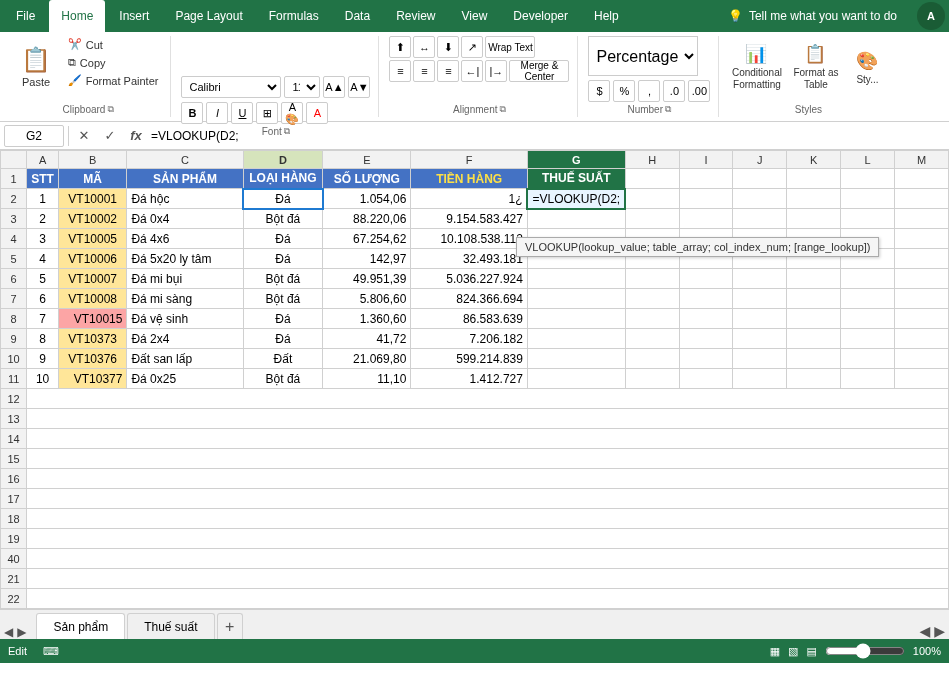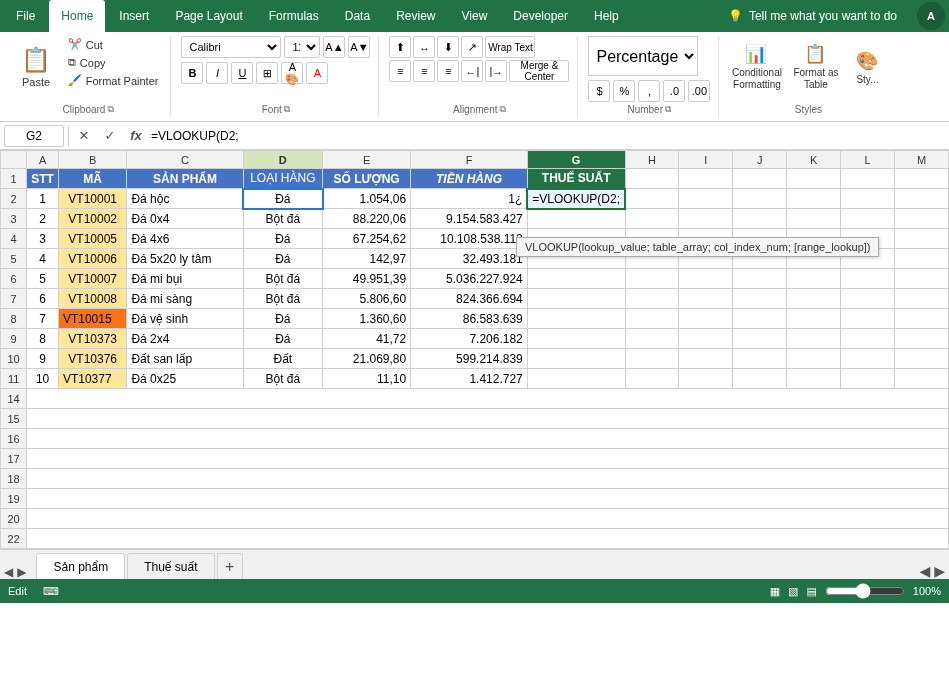--- a/index.html
+++ b/index.html
@@ -443,21 +443,21 @@
           </div>
         </div>
       </div>
       <div class="ribbon-group-label">
         <span>Clipboard</span>
         <span class="expand-icon">⧉</span>
       </div>
     </div>
 
     <div class="ribbon-group" style="min-width:160px;">
-      <div class="ribbon-group-content" style="flex-direction:column; gap:2px;">
+      <div class="ribbon-group-content" style="flex-direction:column; gap:2px;margin-top:40px;">
         <div class="font-row">
           <select class="font-select font-select-name">
             <option>Calibri</option>
           </select>
           <select class="font-select font-select-size">
             <option>11</option>
           </select>
           <button class="font-btn">A▲</button>
           <button class="font-btn">A▼</button>
         </div>
@@ -596,23 +596,23 @@
           <th class="col-header">M</th>
         </tr>
       </thead>
       <tbody>
 
         <tr>
           <td class="row-header">1</td>
           <td class="cell text-center" style="background:#4472c4; color:#fff; font-weight:bold; text-align:center;">STT</td>
           <td class="cell text-center" style="background:#4472c4; color:#fff; font-weight:bold; text-align:center;">MÃ</td>
           <td class="cell text-center" style="background:#4472c4; color:#fff; font-weight:bold; text-align:center;">SẢN PHẨM</td>
-          <td class="cell text-center" style="background:#4472c4; color:#fff; font-weight:normal; text-align:center;margin-left:24px;">LOẠI HÀNG</td>
+          <td class="cell text-center" style="background:#4472c4; color:#fff; font-weight:bold; text-align:center;margin-left:24px;">LOẠI HÀNG</td>
           <td class="cell text-center" style="background:#4472c4; color:#fff; font-weight:bold; text-align:center;">SỐ LƯỢNG</td>
-          <td class="cell text-center" style="background:#4472c4; color:#ffffff; font-weight:bold; text-align:center;font-style:italic;">TIỀN HÀNG</td>
+          <td class="cell text-center" style="background:#4472c4; color:#fde047; font-weight:bold; text-align:center;">TIỀN HÀNG</td>
           <td class="cell text-center" style="background:#217346; color:#fff; font-weight:bold; text-align:center;">THUẾ SUẤT</td>
           <td class="cell"></td>
           <td class="cell"></td>
           <td class="cell"></td>
           <td class="cell"></td>
           <td class="cell"></td>
           <td class="cell"></td>
         </tr>
 
         <tr>
@@ -713,21 +713,21 @@
           <td class="cell"></td>
           <td class="cell"></td>
           <td class="cell"></td>
           <td class="cell"></td>
           <td class="cell"></td>
         </tr>
 
         <tr>
           <td class="row-header">8</td>
           <td class="cell text-center">7</td>
-          <td class="cell" style="background:#f97316; text-align:left;">VT10015</td>
+          <td class="cell" style="background:#fca5a5; text-align:right;">VT10015</td>
           <td class="cell">Đá vệ sinh</td>
           <td class="cell text-center">Đá</td>
           <td class="cell text-right">1.360,60</td>
           <td class="cell text-right">86.583.639</td>
           <td class="cell"></td>
           <td class="cell"></td>
           <td class="cell"></td>
           <td class="cell"></td>
           <td class="cell"></td>
           <td class="cell"></td>
@@ -764,35 +764,43 @@
           <td class="cell"></td>
           <td class="cell"></td>
           <td class="cell"></td>
           <td class="cell"></td>
           <td class="cell"></td>
         </tr>
 
         <tr>
           <td class="row-header">11</td>
           <td class="cell text-center">10</td>
-          <td class="cell" style="background:#ffe699; text-align:left;">VT10377</td>
+          <td class="cell" style="background:#ffe699; text-align:right;">VT10377</td>
           <td class="cell">Đá 0x25</td>
           <td class="cell text-center">Bột đá</td>
           <td class="cell text-right">11,10</td>
           <td class="cell text-right">1.412.727</td>
           <td class="cell"></td>
           <td class="cell"></td>
           <td class="cell"></td>
           <td class="cell"></td>
           <td class="cell"></td>
           <td class="cell"></td>
           <td class="cell"></td>
         </tr>
 
         <tr>
+            <td class="row-header">12</td>
+            <td class="cell" colspan="13"></td>
+          </tr>
+        <tr>
+            <td class="row-header">13</td>
+            <td class="cell" colspan="13"></td>
+          </tr>
+        <tr>
             <td class="row-header">14</td>
             <td class="cell" colspan="13"></td>
           </tr>
         <tr>
             <td class="row-header">15</td>
             <td class="cell" colspan="13"></td>
           </tr>
         <tr>
             <td class="row-header">16</td>
             <td class="cell" colspan="13"></td>
@@ -803,21 +811,25 @@
           </tr>
         <tr>
             <td class="row-header">18</td>
             <td class="cell" colspan="13"></td>
           </tr>
         <tr>
             <td class="row-header">19</td>
             <td class="cell" colspan="13"></td>
           </tr>
         <tr>
-            <td class="row-header">20</td>
+            <td class="row-header">40</td>
+            <td class="cell" colspan="13"></td>
+          </tr>
+        <tr>
+            <td class="row-header">21</td>
             <td class="cell" colspan="13"></td>
           </tr>
         <tr>
             <td class="row-header">22</td>
             <td class="cell" colspan="13"></td>
           </tr>
       </tbody>
     </table>
   </div>
 </div>

